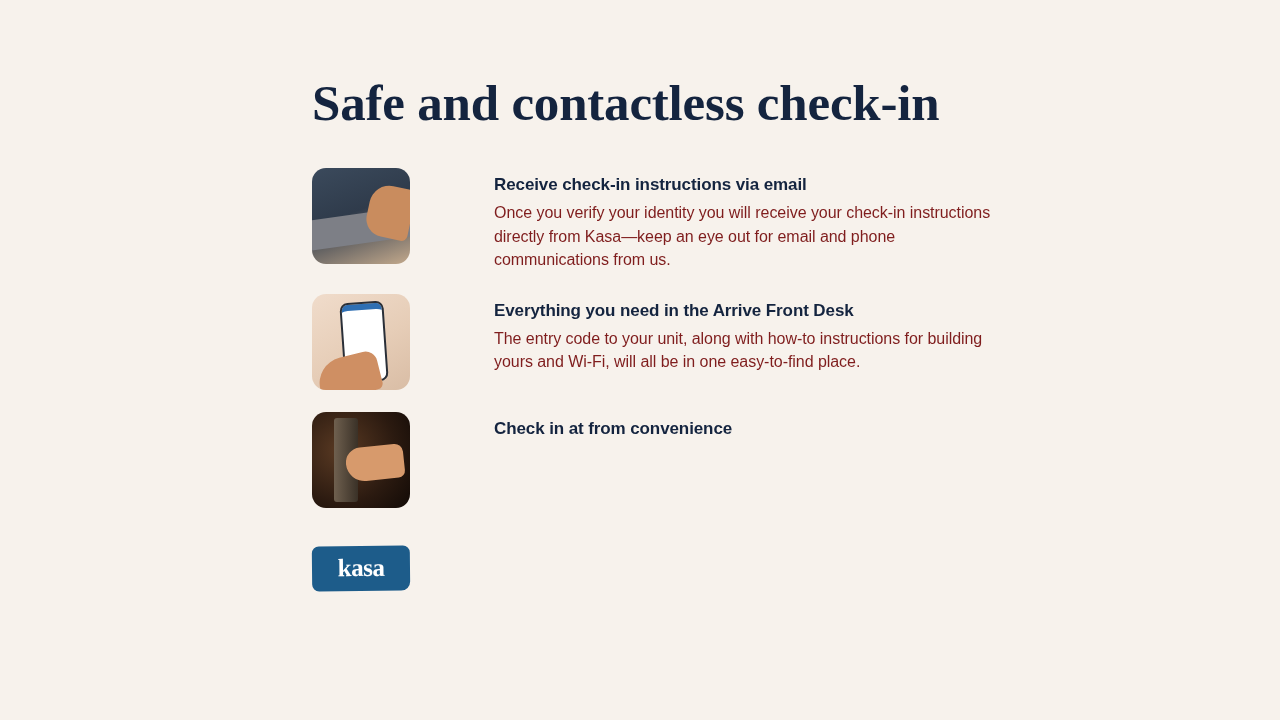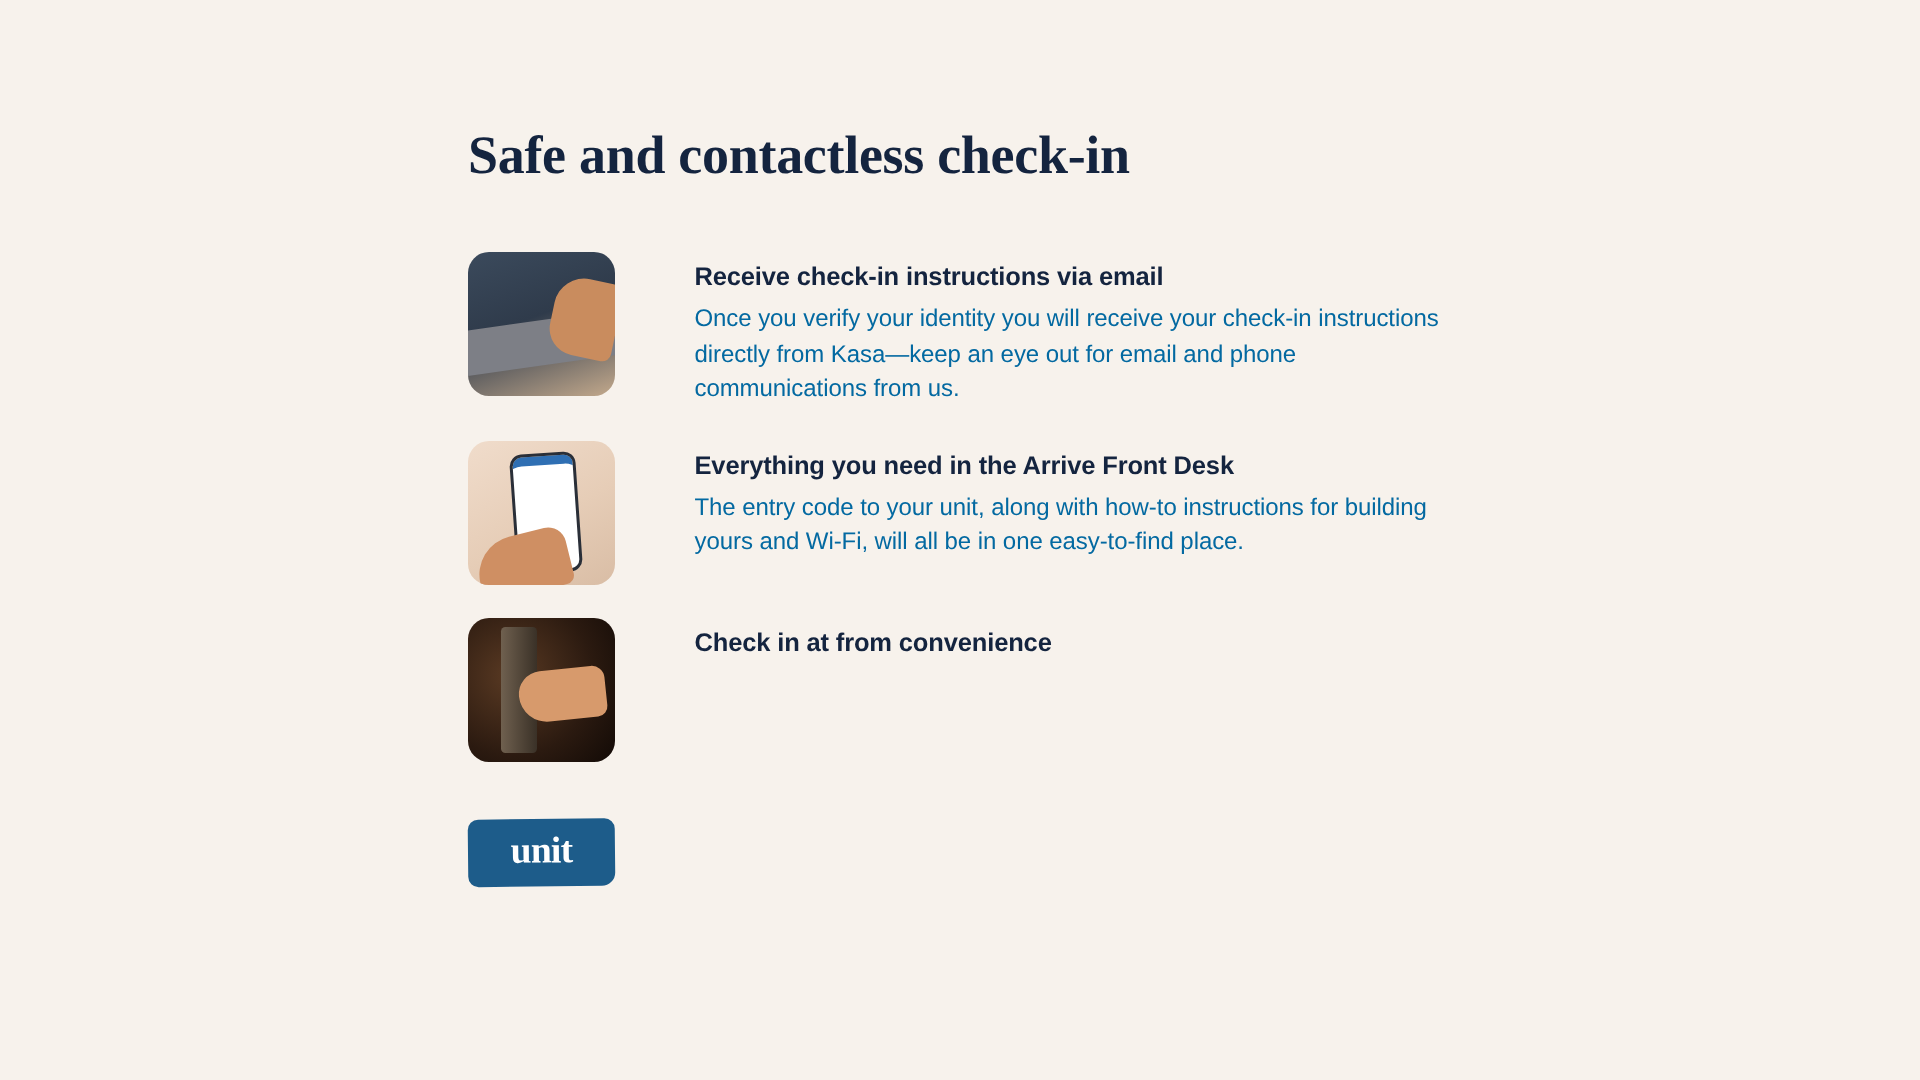--- a/index.html
+++ b/index.html
@@ -25,21 +25,21 @@
   .content {
     position: absolute;
     left: 312px;
     top: 80px;
     width: 680px;
   }
 
   .headline {
     font-family: "Liberation Serif", serif;
     font-weight: bold;
-    font-size: 36px;
+    font-size: 51px;
     line-height: 46px;
     letter-spacing: -0.2px;
     color: #14243f;
     margin: 0 0 42px 0;
     white-space: nowrap;
   }
 
   .step {
     display: flex;
     align-items: flex-start;
@@ -49,38 +49,38 @@
   .thumb {
     width: 98px;
     height: 96px;
     border-radius: 14px;
     flex: 0 0 98px;
     overflow: hidden;
     position: relative;
   }
 
   .step-body {
-    margin-left: 53px;
+    margin-left: 84px;
     padding-top: 6px;
     flex: 1 1 auto;
   }
 
   .step-title {
     font-size: 17px;
     font-weight: bold;
     line-height: 22px;
     color: #14243f;
     margin: 0 0 5px 0;
     letter-spacing: -0.1px;
   }
 
   .step-text {
     font-size: 16px;
     line-height: 23.5px;
-    color: #0369a1;
+    color: #7f1d1d;
     margin: 0;
     max-width: 500px;
     letter-spacing: -0.05px;
   }
 
   .logo {
     margin-top: 38px;
     width: 98px;
     height: 45px;
     background: #1d5c8a;
@@ -194,17 +194,17 @@
     </div>
 
     <div class="step">
       <div class="thumb img-lock"></div>
       <div class="step-body">
         <p class="step-title">Check in at from convenience</p>
       </div>
     </div>
 
     <div class="logo">
-      <span class="logo-text">unit</span>
+      <span class="logo-text">kasa</span>
     </div>
 
   </div>
 </div>
 
 </body></html>

